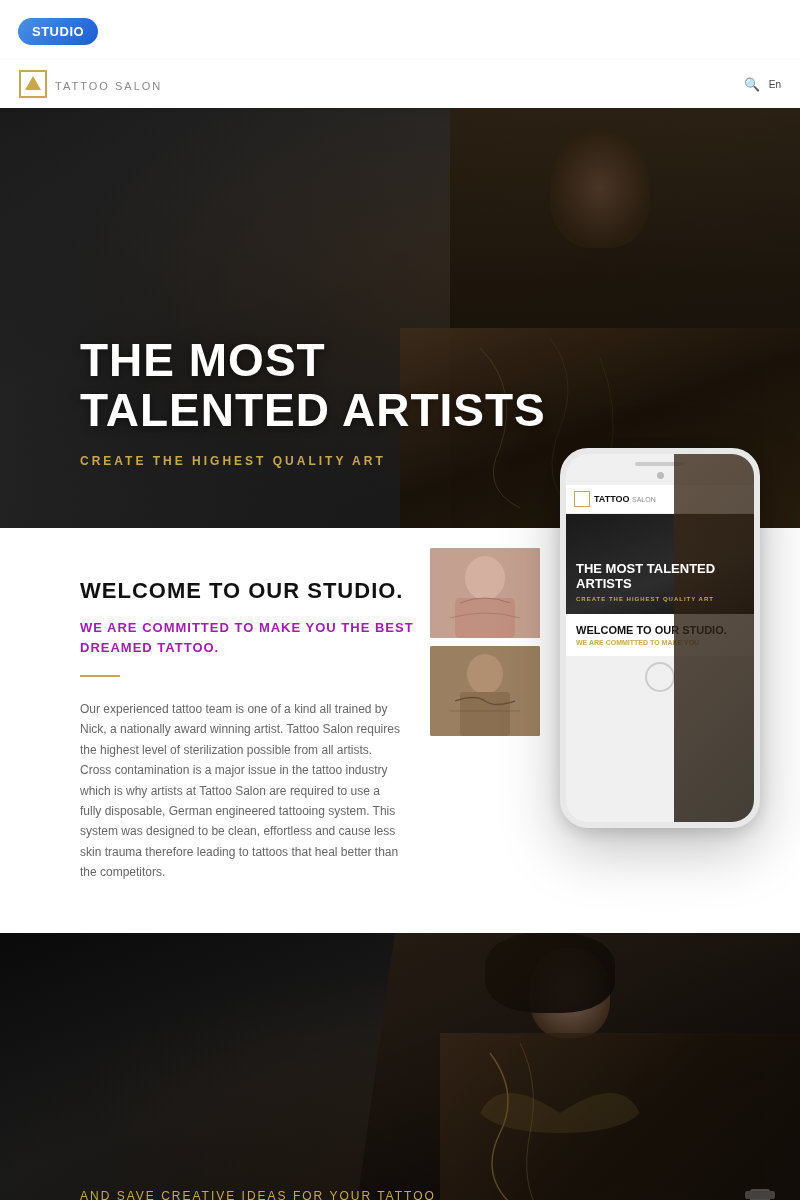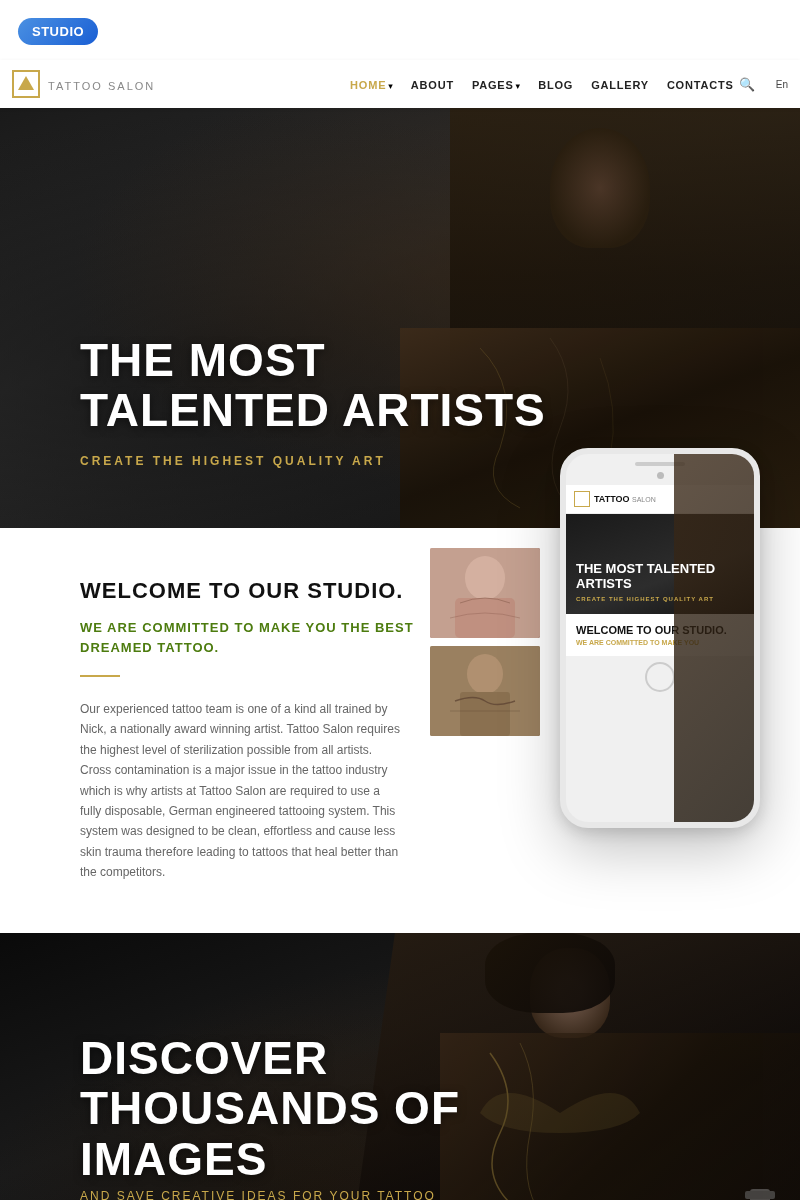--- a/index.html
+++ b/index.html
@@ -24,21 +24,21 @@
     nav {
       position: absolute;
       top: 60px;
       left: 0;
       right: 0;
       width: 800px;
       height: 48px;
       background: #fff;
       display: flex;
       align-items: center;
-      padding: 0 12px;
+      padding: 0 19px;
       z-index: 50;
       box-shadow: 0 1px 4px rgba(0,0,0,0.08);
     }
     .nav-logo {
       display: flex;
       align-items: center;
       gap: 8px;
       flex: 1;
     }
     .nav-logo-icon {
@@ -83,21 +83,21 @@
       text-decoration: none;
       font-size: 11px;
       font-weight: 700;
       color: #222;
       text-transform: uppercase;
       letter-spacing: 0.8px;
     }
     .nav-links li a.active { color: #c8a84b; }
     .nav-links li .chevron { font-size: 9px; margin-left: 2px; }
     .nav-icon { font-size: 13px; color: #444; cursor: pointer; margin-left: 6px; }
-    .nav-lang { font-size: 10px; color: #444; margin-left: 20px; }
+    .nav-lang { font-size: 10px; color: #444; margin-left: 8px; }
 
     
     .hero {
       position: relative;
       top: 108px;
       width: 800px;
       height: 420px;
       background: linear-gradient(160deg, #1a1a1a 0%, #2d2d2d 40%, #111 100%);
       overflow: hidden;
       display: flex;
@@ -154,21 +154,21 @@
       font-size: 22px;
       font-weight: 900;
       color: #111;
       text-transform: uppercase;
       letter-spacing: 1px;
       margin-bottom: 14px;
     }
     .section-subheading {
       font-size: 13px;
       font-weight: 700;
-      color: #4d7c0f;
+      color: #a21caf;
       text-transform: uppercase;
       letter-spacing: 1px;
       line-height: 1.5;
       margin-bottom: 18px;
     }
     .section-divider {
       width: 40px;
       height: 2px;
       background: #c8a84b;
       margin-bottom: 22px;
@@ -355,40 +355,20 @@
 <div class="zemez-badge">STUDIO</div>
 
 <nav>
   <div class="nav-logo">
     <div class="nav-logo-icon"></div>
     <div class="nav-logo-text">
       <span>TATTOO</span>
       <span>SALON</span>
     </div>
   </div>
-  <ul class="nav-links">
-    <li>
-      <a href="#" class="active">HOME</a><span class="chevron">▾</span>
-    </li>
-    <li>
-      <a href="#">ABOUT</a>
-    </li>
-    <li>
-      <a href="#">PAGES</a><span class="chevron">▾</span>
-    </li>
-    <li>
-      <a href="#">BLOG</a>
-    </li>
-    <li>
-      <a href="#">GALLERY</a>
-    </li>
-    <li>
-      <a href="#">CONTACTS</a>
-    </li>
-  </ul>
   <span class="nav-icon">🔍</span>
   <span class="nav-lang">En</span>
 </nav>
 
 <section class="hero">
   <div class="hero-bg"></div>
 
   <div style="position:absolute;right:0;top:0;bottom:0;width:400px;overflow:hidden;">
 
     <div style="position:absolute;top:0;left:50px;right:0;bottom:0;background:linear-gradient(180deg,#2a1e0e 0%,#1a1208 40%,#0d0a06 100%);clip-path:polygon(15%,0,85%,0,100%,100%,0,100%);opacity:0.8;"></div>
@@ -499,16 +479,15 @@
       <svg width="60" height="60">
         <rect x="20" y="10" width="20" height="35" fill="#888" rx="3"></rect>
         <rect x="25" y="42" width="10" height="15" fill="#666" rx="1"></rect>
         <line x1="30" y1="55" x2="30" y2="60" stroke="#aaa" stroke-width="2"></line>
         <rect x="15" y="12" width="30" height="8" fill="#777" rx="2"></rect>
       </svg>
     </div>
   </div>
 
   <div class="dark-content">
-    <h2 class="dark-title">DISCOVER THOUSANDS OF IMAGES</h2>
     <p class="dark-subtitle">AND SAVE CREATIVE IDEAS FOR YOUR TATTOO</p>
   </div>
 </section>
 
 </body></html>

